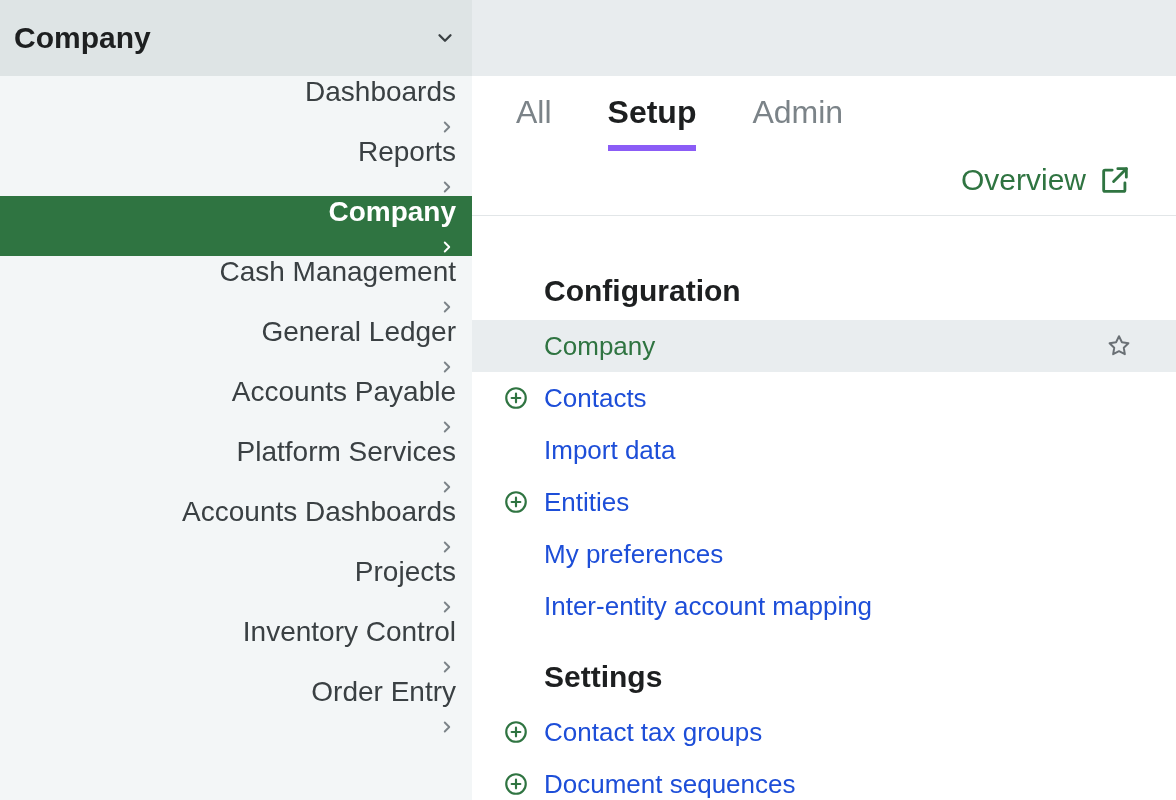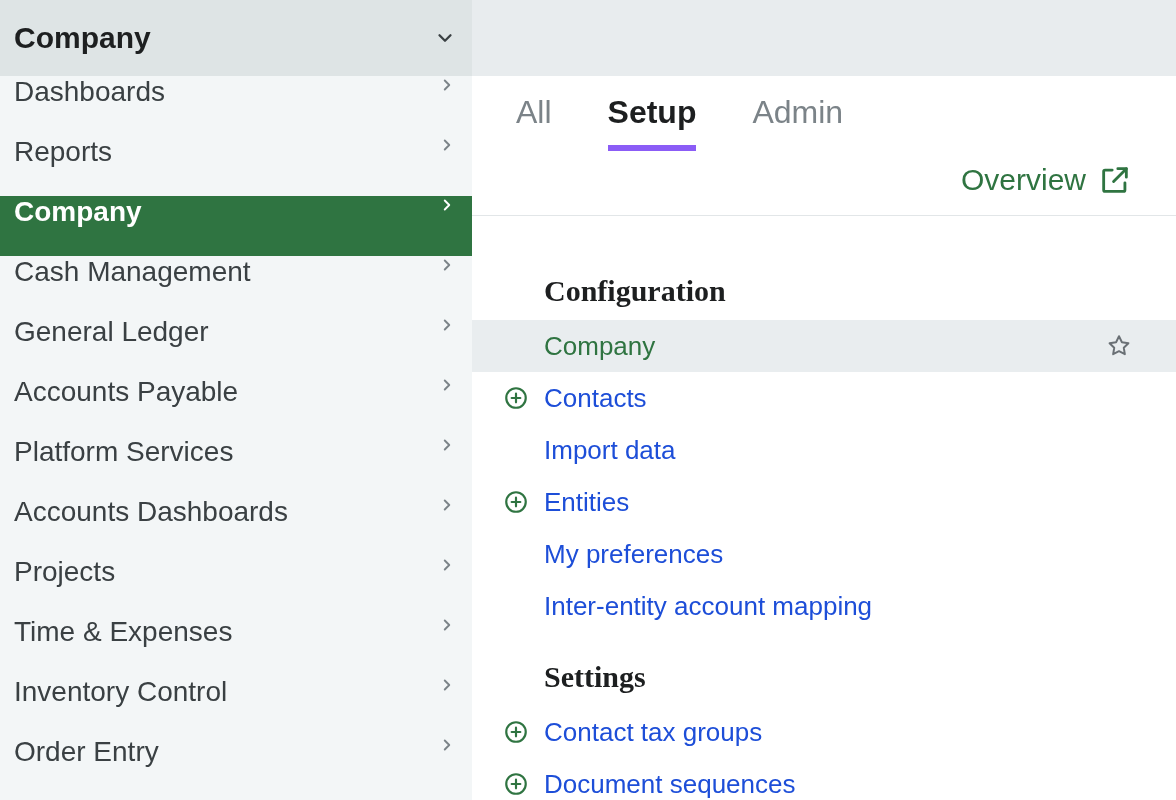--- a/index.html
+++ b/index.html
@@ -8,22 +8,22 @@
 
 
 .sidebar { width: 472px; height: 100%; background: #f3f6f7; display: flex; flex-direction: column; }
 .sidebar-header {
   height: 76px; background: #dee4e5; display: flex; align-items: center;
   padding: 0 16px 0 14px; justify-content: space-between;
 }
 .sidebar-header .title { font-size: 30px; font-weight: 700; color: #1d1f20; }
 .sidebar-items { flex: 1; overflow-y: auto; }
 .sidebar-item {
-  height: 60px; display: flex; align-items: flex-start; justify-content: space-between;
-  padding: 0 16px 0 14px; cursor: pointer;
+  height: 60px; display: flex; align-items: flex-end; justify-content: space-between;
+  padding: 0 16px 0 14px; cursor: pointer; flex-direction: column;
 }
 .sidebar-item .label { font-size: 28px; color: #3a4043; }
 .sidebar-item.active { background: #2f7441; }
 .sidebar-item.active .label { color: #ffffff; font-weight: 600; }
 .sidebar-item.active .chevron-right svg path { stroke: #ffffff; }
 
 
 .main { flex: 1; height: 100%; display: flex; flex-direction: column; background: #ffffff; position: relative; }
 .main-header-spacer { height: 76px; background: #e8ecee; }
 .panel { flex: 1; overflow: hidden; position: relative; border-top-left-radius: 4px; }
@@ -35,21 +35,21 @@
   display: flex; justify-content: flex-end; align-items: center; gap: 12px;
   padding: 12px 44px 18px 44px; border-bottom: 1px solid #e2e6e8; margin: 0 0 11px 0;
 }
 .overview-link { font-size: 30px; color: #2f7441; cursor: pointer; }
 .external-icon { display: inline-flex; }
 
 .content {
   position: absolute; top: 170px; bottom: 0; left: 0; right: 0;
   overflow-y: scroll; padding: 28px 0 20px 0;
 }
-.section-title { font-size: 30px; font-weight: 700; color: #1d1f20; padding: 0 44px 12px 72px; font-family: Liberation Serif, serif; }
+.section-title { font-size: 30px; font-weight: 700; color: #1d1f20; padding: 0 44px 12px 72px; }
 .entry {
   display: flex; align-items: center; height: 52px; padding: 0 44px 0 30px;
   gap: 14px; cursor: pointer;
 }
 .entry .plus-slot { width: 28px; display: flex; justify-content: center; }
 .entry .label { font-size: 26px; color: #1d4ed8; }
 .entry.selected { background: #e9edef; }
 .entry.selected .label { color: #2f7441; }
 .entry .star-slot { margin-left: auto; }
 .section-gap { height: 28px; }
@@ -136,28 +136,20 @@
         <div class="sidebar-item">
           <span class="label">Accounts Dashboards</span>
           <span class="icon chevron-right">
             <svg width="18" height="18" viewBox="0 0 24 24" fill="none">
               <path d="M9 6l6 6-6 6" stroke="#7b8388" stroke-width="2.5" stroke-linecap="round" stroke-linejoin="round"></path>
             </svg>
           </span>
         </div>
         <div class="sidebar-item">
           <span class="label">Projects</span>
-          <span class="icon chevron-right">
-            <svg width="18" height="18" viewBox="0 0 24 24" fill="none">
-              <path d="M9 6l6 6-6 6" stroke="#7b8388" stroke-width="2.5" stroke-linecap="round" stroke-linejoin="round"></path>
-            </svg>
-          </span>
-        </div>
-        <div class="sidebar-item">
-          <span class="label">Time &amp; Expenses</span>
           <span class="icon chevron-right">
             <svg width="18" height="18" viewBox="0 0 24 24" fill="none">
               <path d="M9 6l6 6-6 6" stroke="#7b8388" stroke-width="2.5" stroke-linecap="round" stroke-linejoin="round"></path>
             </svg>
           </span>
         </div>
         <div class="sidebar-item">
           <span class="label">Inventory Control</span>
           <span class="icon chevron-right">
             <svg width="18" height="18" viewBox="0 0 24 24" fill="none">

